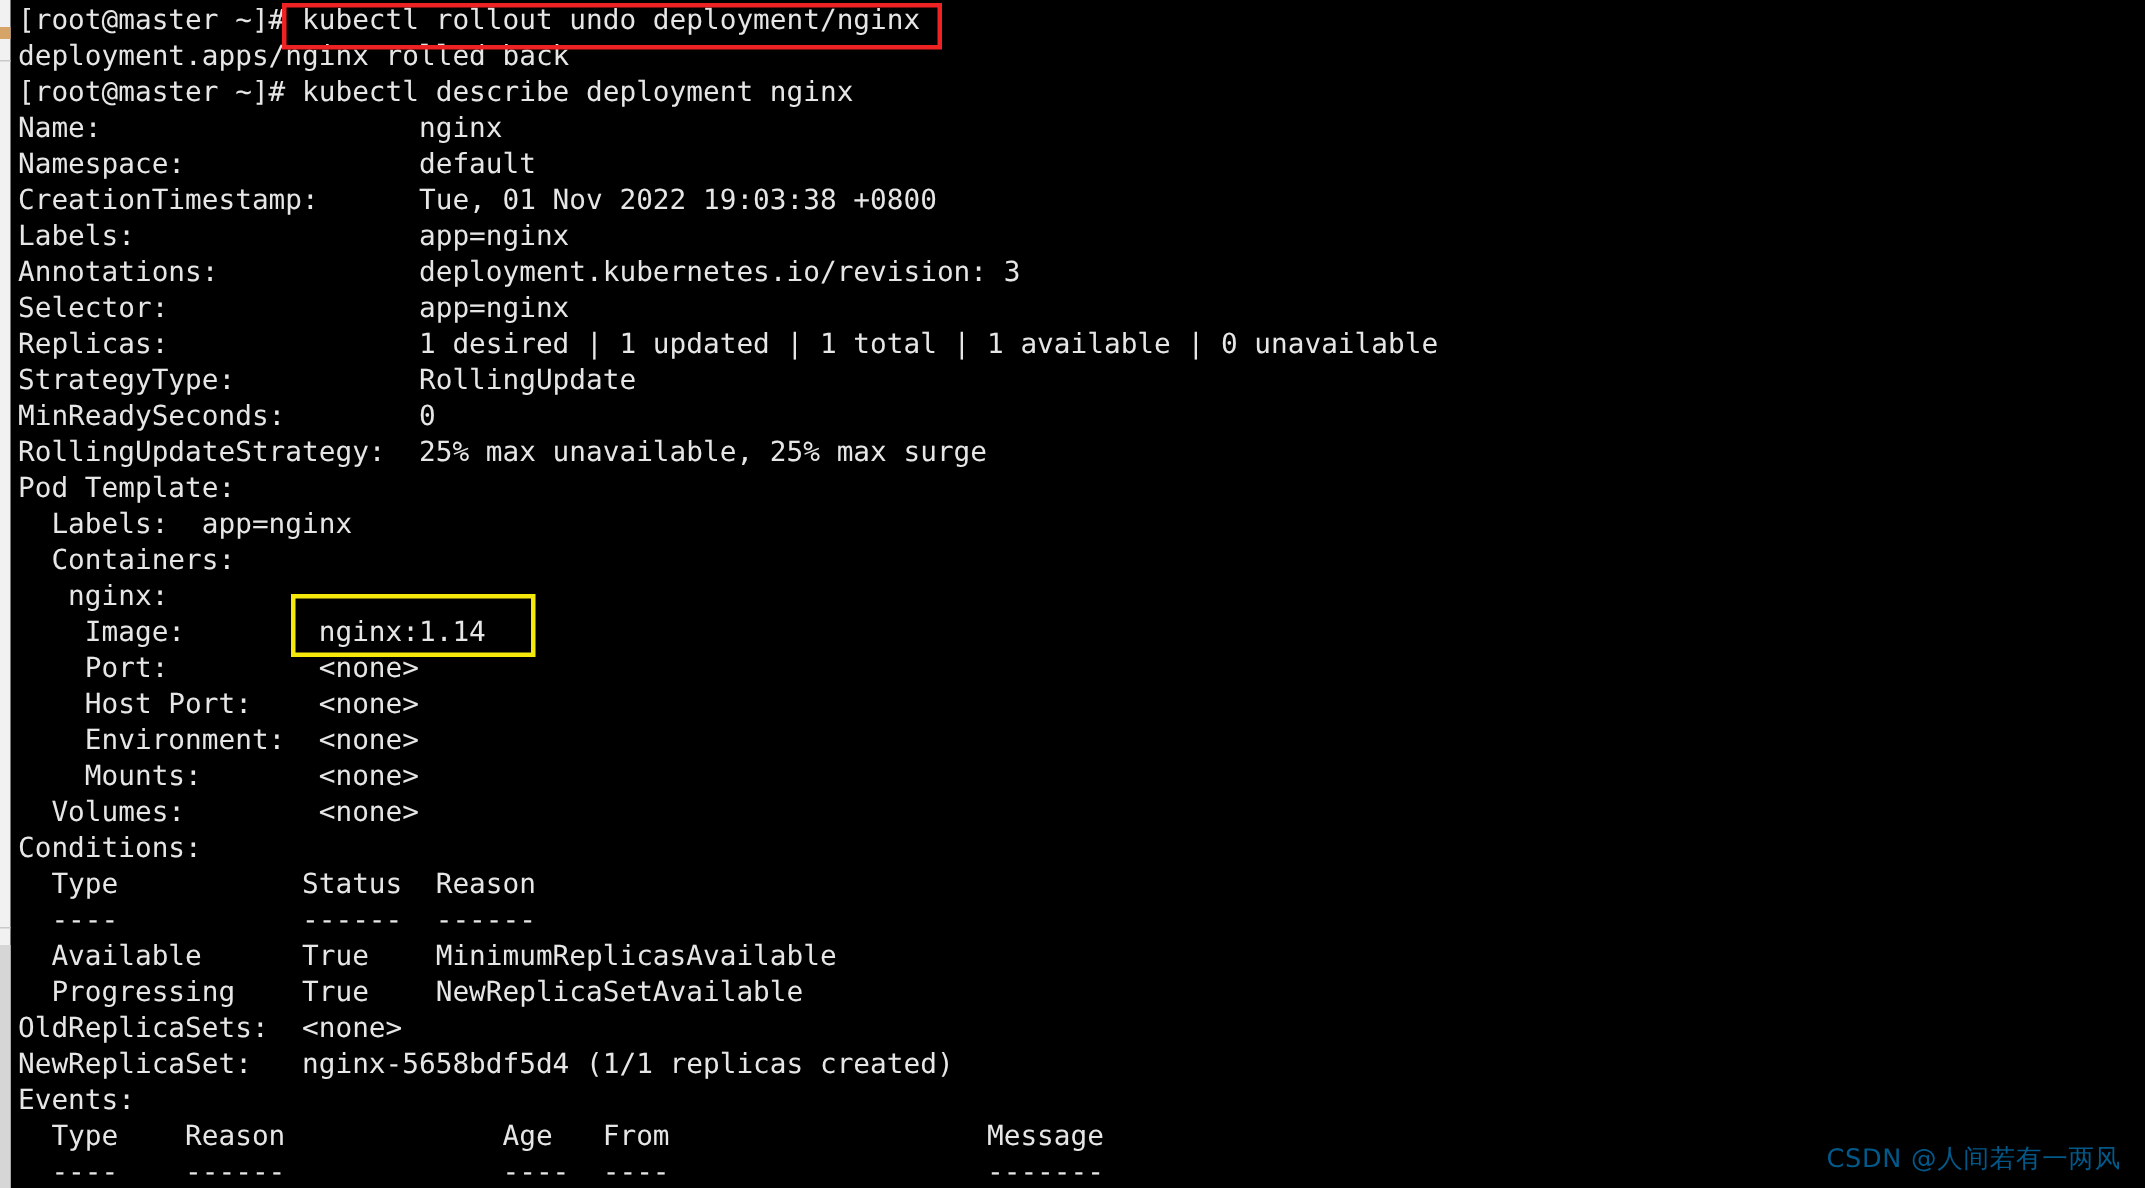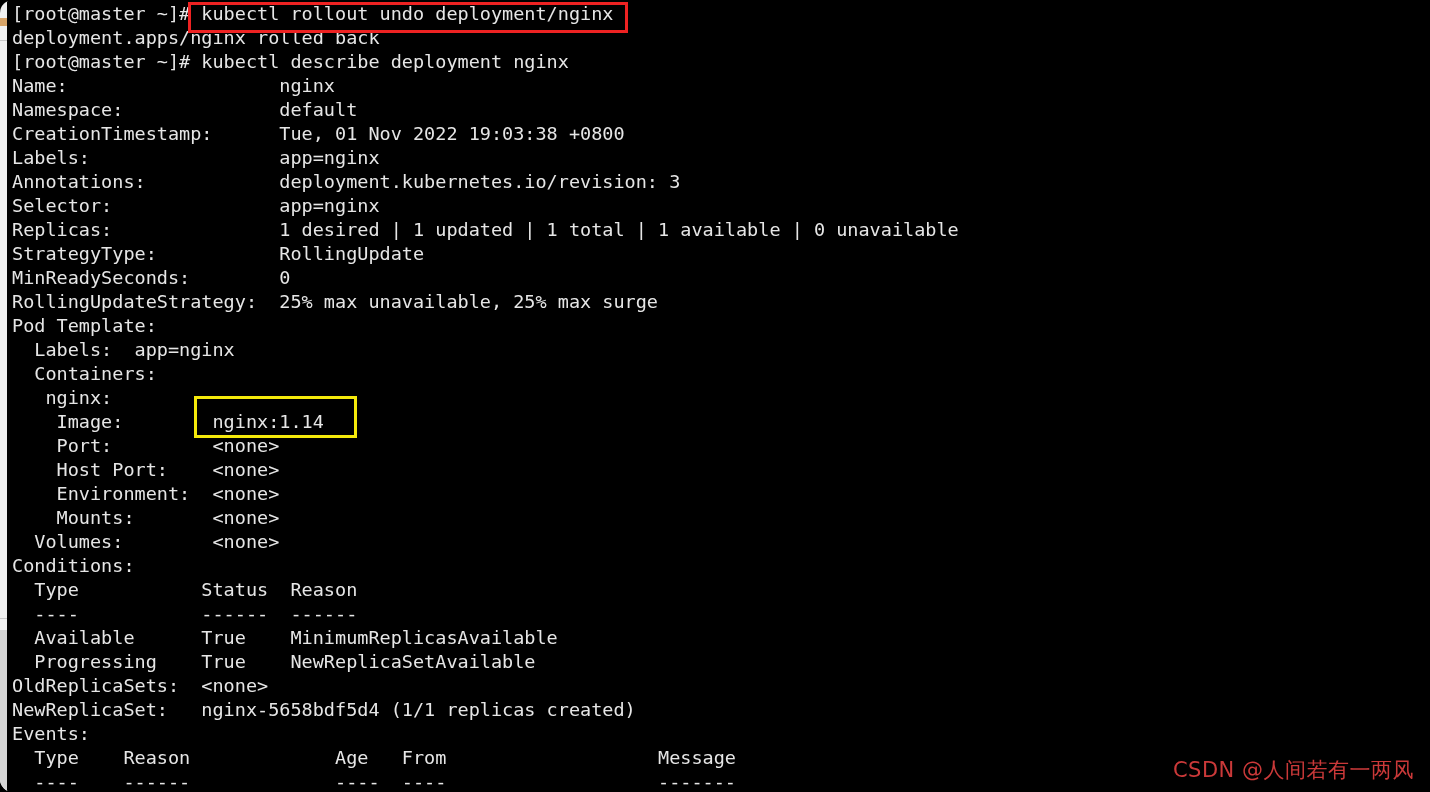--- a/index.html
+++ b/index.html
@@ -14,21 +14,20 @@
     overflow: hidden;
     font-family: "DejaVu Sans Mono", "Liberation Mono", monospace;
   }
 
   #terminal-window {
     position: relative;
     width: 1430px;
     height: 792px;
     background: #000000;
     overflow: hidden;
-    border-radius: 13px;
   }
 
   
   #scrollbar {
     position: absolute;
     left: 0;
     top: 0;
     width: 8px;
     height: 792px;
     background: #f1f1f1;
@@ -93,23 +92,23 @@
   }
   #yellow-highlight-box {
     border: 3px solid #f5e90b;
   }
 
   
   #watermark {
     position: absolute;
     right: 16px;
     bottom: 8px;
-    color: #ef4444;
+    color: #0369a1;
     font-family: "DejaVu Sans", "Liberation Sans", sans-serif;
-    font-size: 21px;
+    font-size: 17px;
     letter-spacing: 0.5px;
     z-index: 6;
     opacity: 0.85;
   }
 </style>
 </head>
 <body>
 
 <div id="terminal-window">
 

